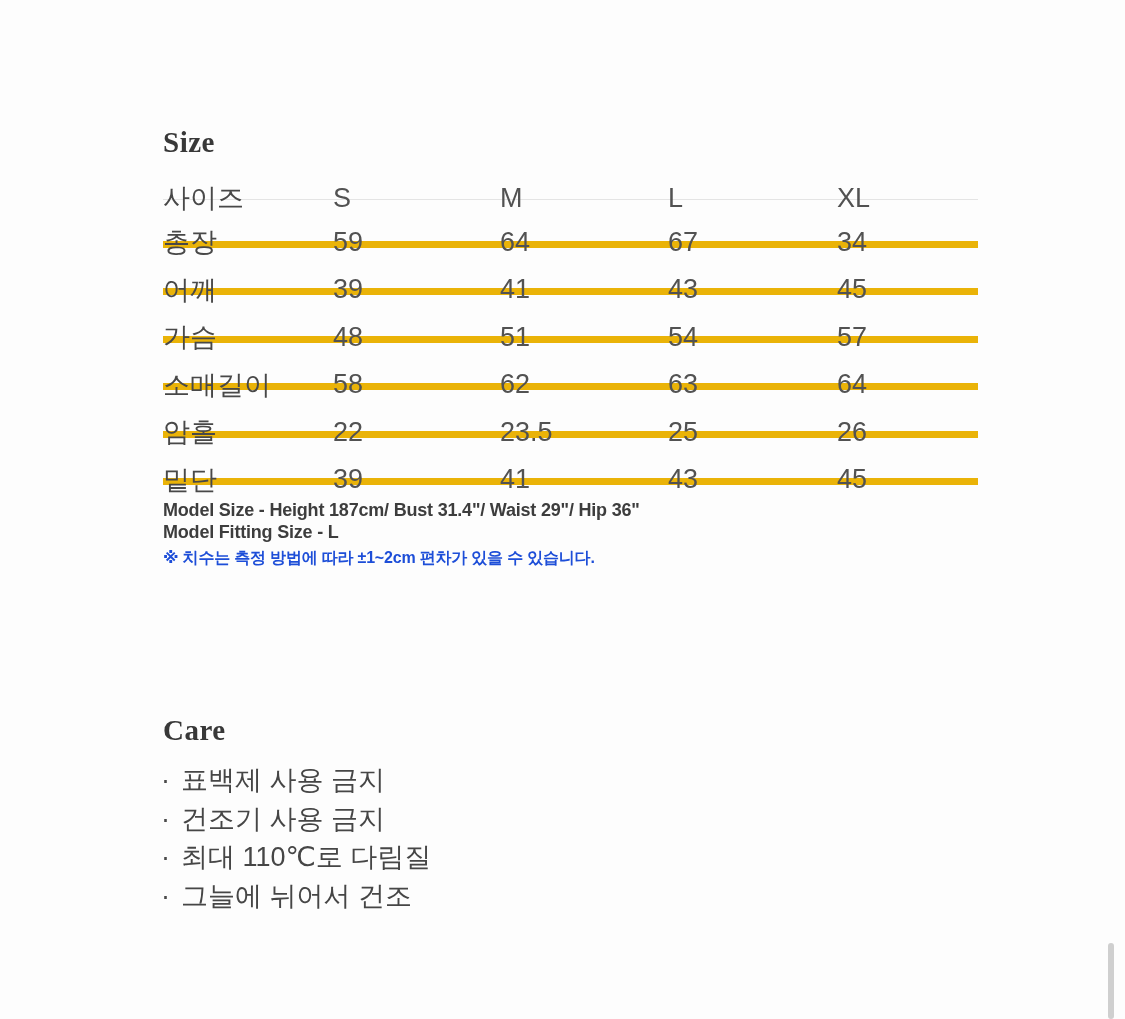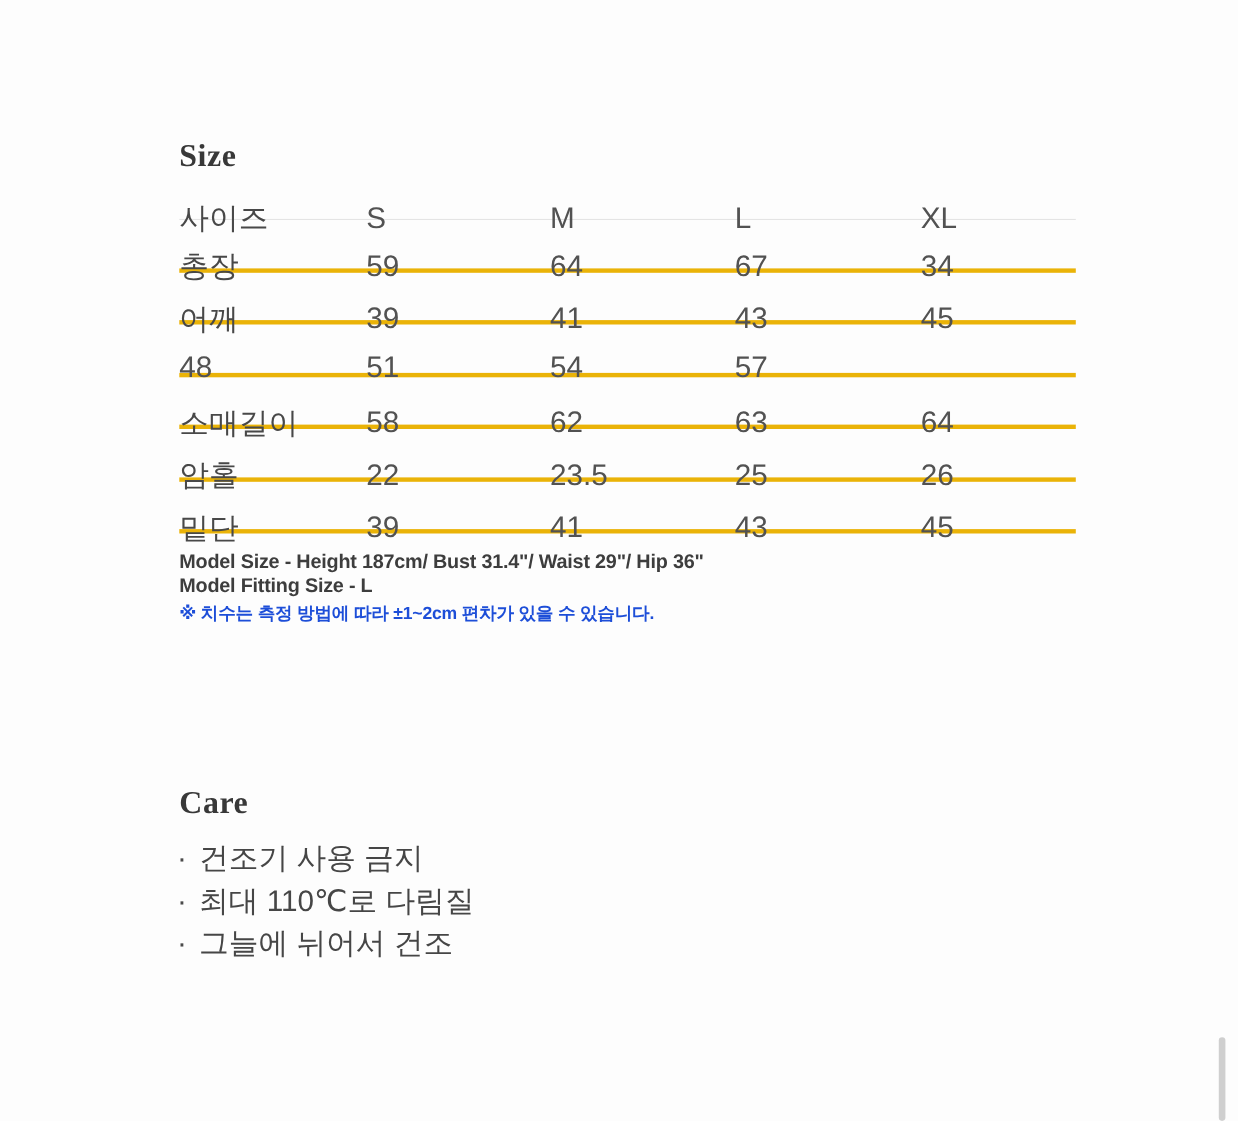--- a/index.html
+++ b/index.html
@@ -27,21 +27,21 @@
     position: absolute;
     left: 163px;
     top: 156px;
     width: 815px;
   }
   .trow {
     display: grid;
     grid-template-columns: 170px 167px 168px 169px 1fr;
     align-items: center;
     height: 47.5px;
-    border-bottom: 4px solid #eab308;
+    border-bottom: 7px solid #eab308;
   }
   .trow.header { height: 44px; border-bottom: 1px solid #e4e4e4; }
   .tcell {
     font-size: 27px;
     color: #525252;
     white-space: nowrap;
     margin-top: 24px;
   }
   .tlabel { color: #484848; }
 
@@ -122,20 +122,21 @@
 
     <div class="trow">
       <div class="tcell tlabel">어깨</div>
       <div class="tcell">39</div>
       <div class="tcell">41</div>
       <div class="tcell">43</div>
       <div class="tcell">45</div>
     </div>
 
     <div class="trow">
+      <div class="tcell tlabel">가슴</div>
       <div class="tcell">48</div>
       <div class="tcell">51</div>
       <div class="tcell">54</div>
       <div class="tcell">57</div>
     </div>
 
     <div class="trow">
       <div class="tcell tlabel">소매길이</div>
       <div class="tcell">58</div>
       <div class="tcell">62</div>
@@ -163,20 +164,21 @@
   <div class="model-info">
     <div>Model Size - Height 187cm/ Bust 31.4"/ Waist 29"/ Hip 36"</div>
     <div>Model Fitting Size - L</div>
   </div>
 
   <div class="note">※ 치수는 측정 방법에 따라 ±1~2cm 편차가 있을 수 있습니다.</div>
 
   <h2 id="care-title" class="serif-title">Care</h2>
 
   <ul class="care-list">
+    <li><span class="care-bullet">·</span><span>표백제 사용 금지</span></li>
     <li><span class="care-bullet">·</span><span>건조기 사용 금지</span></li>
     <li><span class="care-bullet">·</span><span>최대 110℃로 다림질</span></li>
     <li><span class="care-bullet">·</span><span>그늘에 뉘어서 건조</span></li>
   </ul>
 
   <div class="scrollbar-thumb"></div>
 
 </div>
 
 </body></html>

